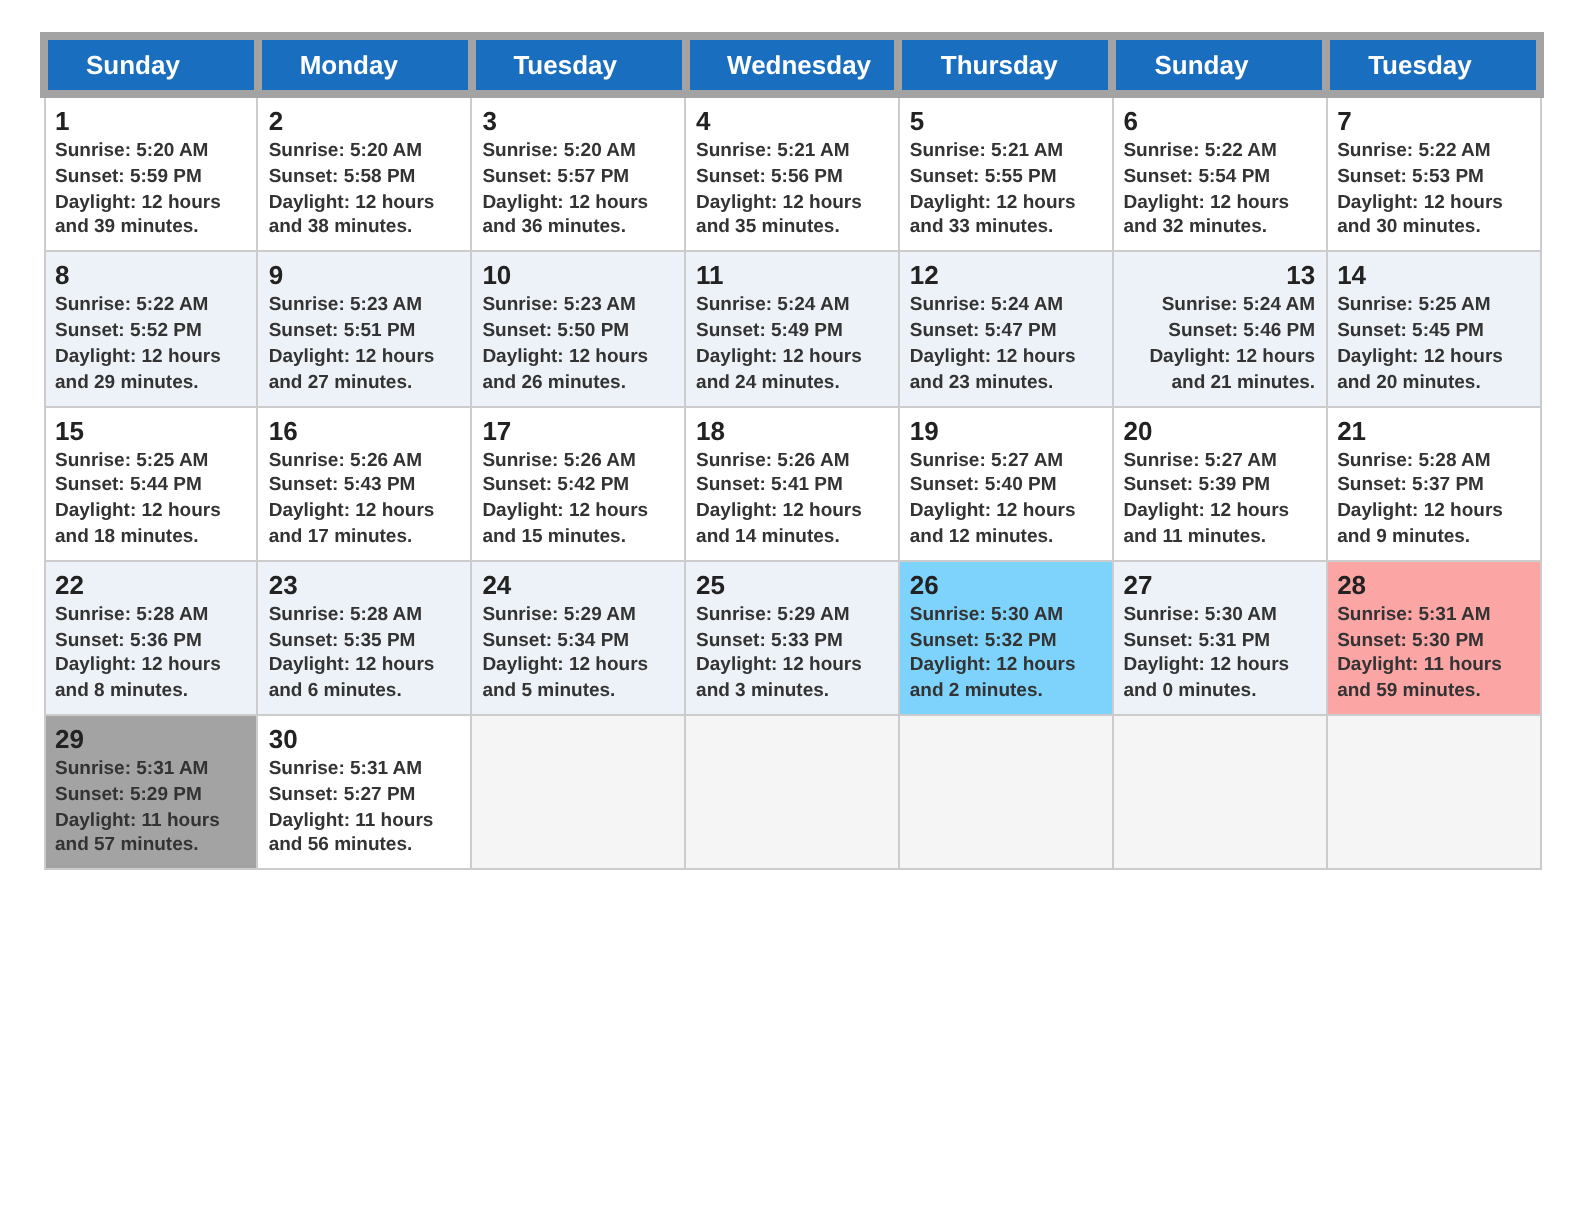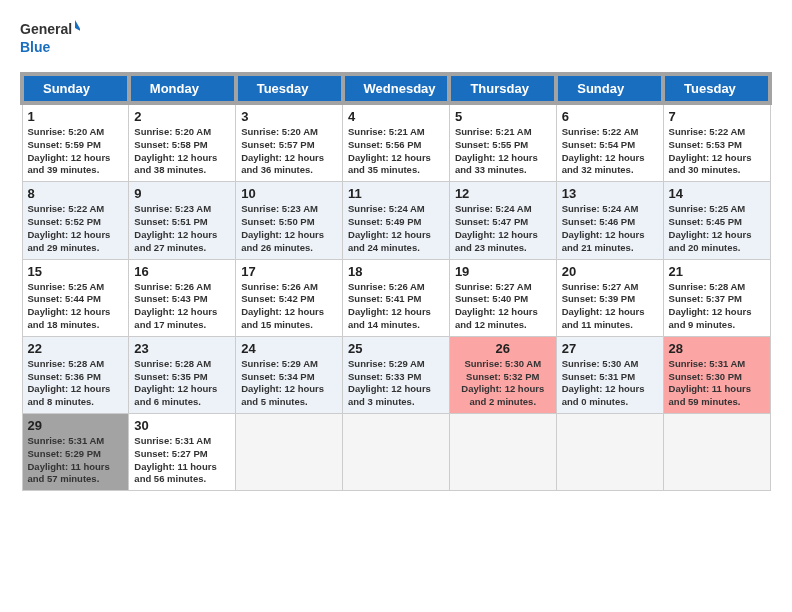--- a/index.html
+++ b/index.html
@@ -81,33 +81,20 @@
       font-size: 9.5px;
       line-height: 1.35;
       color: #333;
       font-weight: bold;
     }
   </style>
 </head>
 <body>
 
 <div class="page">
-  <div class="header">
-    <div class="logo">
-  <svg width="60" height="44" viewBox="0 0 60 44">
-    <text x="0" y="18" font-family="Arial" font-size="14" font-weight="bold" fill="#333">General</text>
-    <text x="0" y="36" font-family="Arial" font-size="14" font-weight="bold" fill="#1a6ebf">Blue</text>
-    <polygon points="55,4 62,16 55,12" fill="#1a6ebf"></polygon>
-  </svg>
-</div>
-    <div class="title-block">
-      <div class="month-title"></div>
-      <div class="location-title"></div>
-    </div>
-  </div>
 
   <table class="calendar">
     <thead>
       <tr>
         <th>Sunday</th>
         <th>Monday</th>
         <th>Tuesday</th>
         <th>Wednesday</th>
         <th>Thursday</th>
         <th>Sunday</th>
@@ -159,21 +146,21 @@
         <div class="day-info">Sunrise: 5:23 AM<br>Sunset: 5:50 PM<br>Daylight: 12 hours and 26 minutes.</div>
       </td>
           <td style="background: rgb(237, 242, 248);">
         <span class="day-num">11</span>
         <div class="day-info">Sunrise: 5:24 AM<br>Sunset: 5:49 PM<br>Daylight: 12 hours and 24 minutes.</div>
       </td>
           <td style="background: rgb(237, 242, 248);">
         <span class="day-num">12</span>
         <div class="day-info">Sunrise: 5:24 AM<br>Sunset: 5:47 PM<br>Daylight: 12 hours and 23 minutes.</div>
       </td>
-          <td style="background: rgb(237, 242, 248);">
+          <td style="background: rgb(237, 242, 248); text-align: right;">
         <span class="day-num">13</span>
         <div class="day-info">Sunrise: 5:24 AM<br>Sunset: 5:46 PM<br>Daylight: 12 hours and 21 minutes.</div>
       </td>
           <td style="background: rgb(237, 242, 248);">
         <span class="day-num">14</span>
         <div class="day-info">Sunrise: 5:25 AM<br>Sunset: 5:45 PM<br>Daylight: 12 hours and 20 minutes.</div>
       </td>
         </tr>
         <tr>
           <td style="background: rgb(255, 255, 255);">
@@ -215,21 +202,21 @@
         <div class="day-info">Sunrise: 5:28 AM<br>Sunset: 5:35 PM<br>Daylight: 12 hours and 6 minutes.</div>
       </td>
           <td style="background: rgb(237, 242, 248);">
         <span class="day-num">24</span>
         <div class="day-info">Sunrise: 5:29 AM<br>Sunset: 5:34 PM<br>Daylight: 12 hours and 5 minutes.</div>
       </td>
           <td style="background: rgb(237, 242, 248);">
         <span class="day-num">25</span>
         <div class="day-info">Sunrise: 5:29 AM<br>Sunset: 5:33 PM<br>Daylight: 12 hours and 3 minutes.</div>
       </td>
-          <td style="background: #fca5a5; text-align: center;">
+          <td style="background: #7dd3fc;">
         <span class="day-num">26</span>
         <div class="day-info">Sunrise: 5:30 AM<br>Sunset: 5:32 PM<br>Daylight: 12 hours and 2 minutes.</div>
       </td>
           <td style="background: rgb(237, 242, 248);">
         <span class="day-num">27</span>
         <div class="day-info">Sunrise: 5:30 AM<br>Sunset: 5:31 PM<br>Daylight: 12 hours and 0 minutes.</div>
       </td>
           <td style="background: #fca5a5;">
         <span class="day-num">28</span>
         <div class="day-info">Sunrise: 5:31 AM<br>Sunset: 5:30 PM<br>Daylight: 11 hours and 59 minutes.</div>

